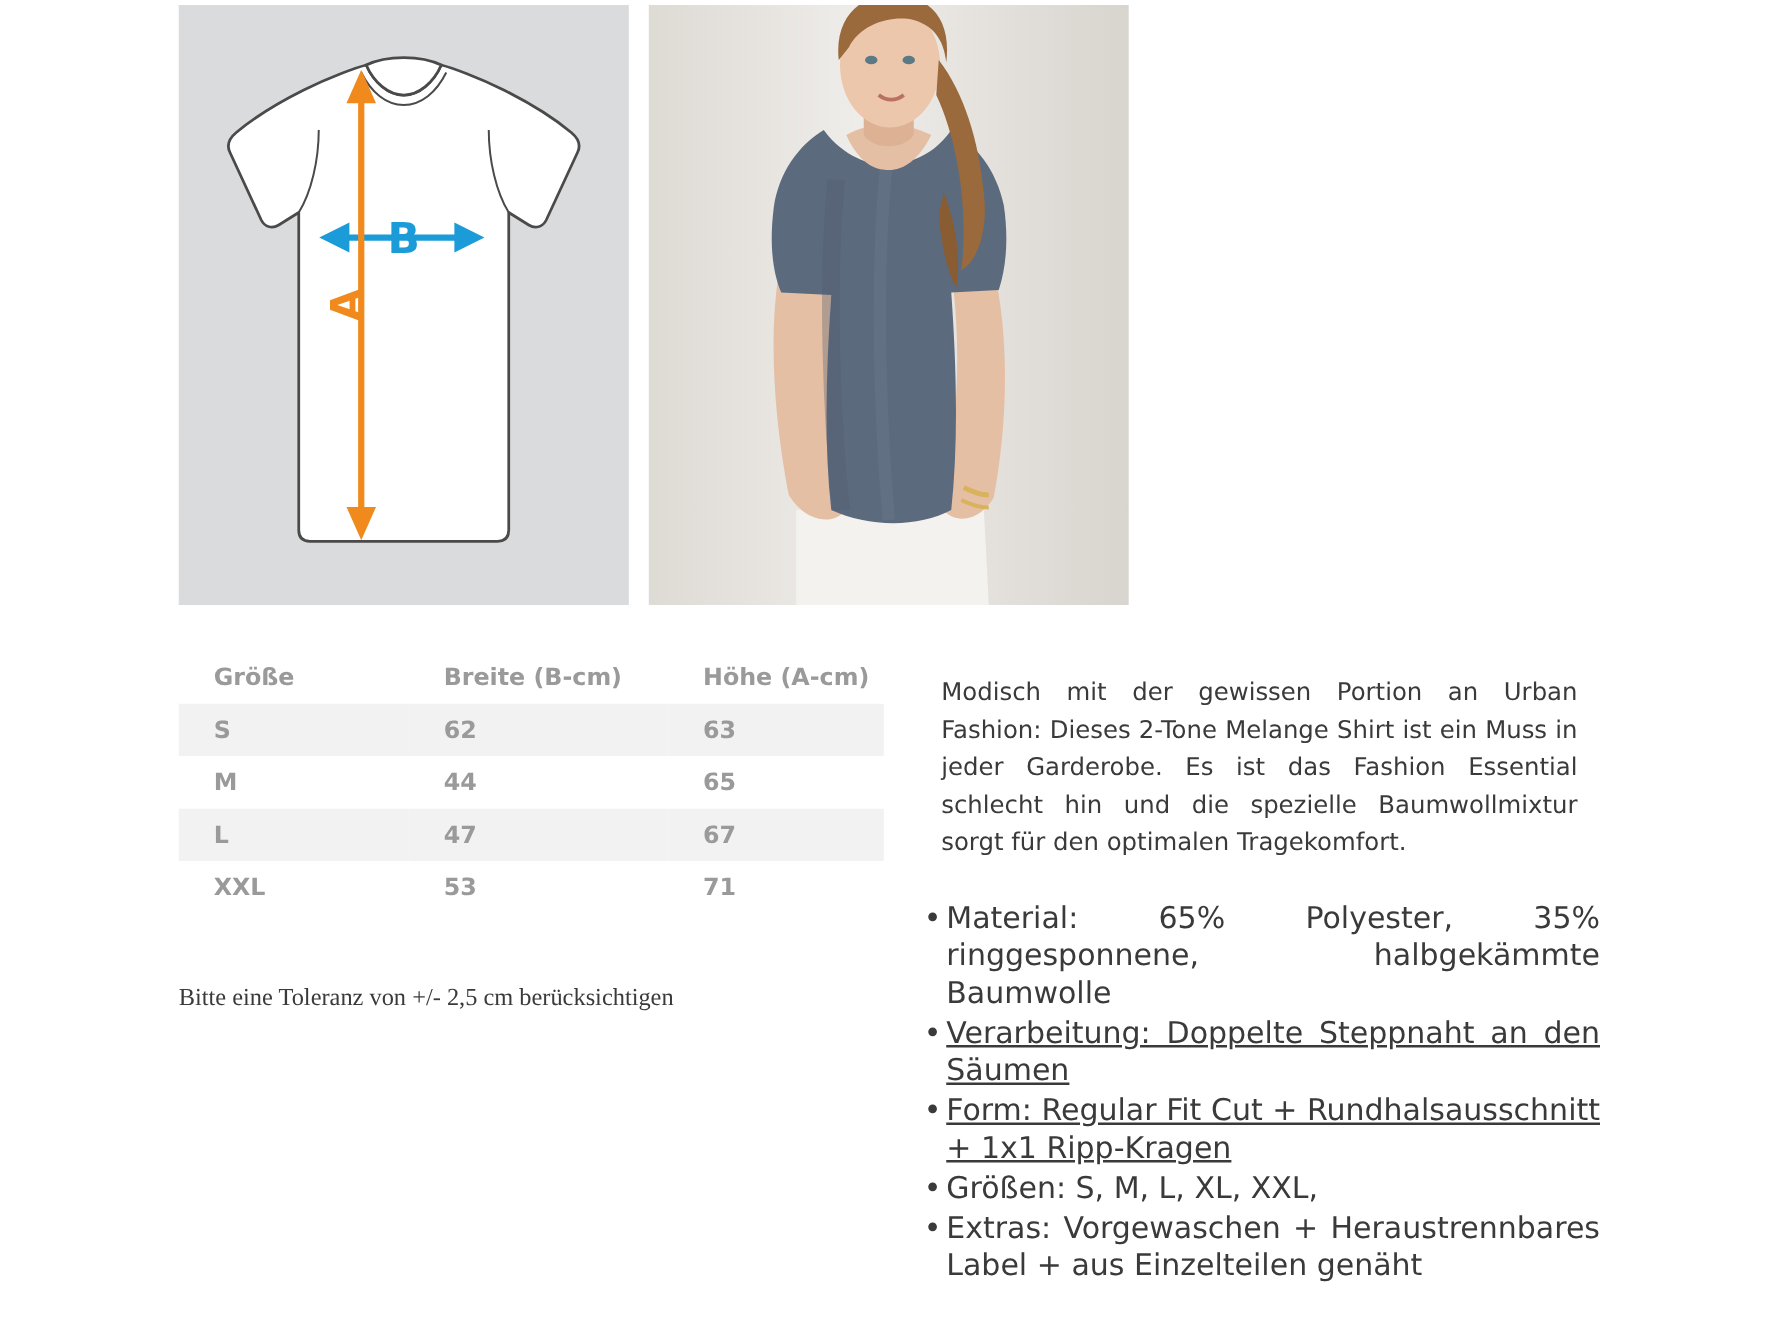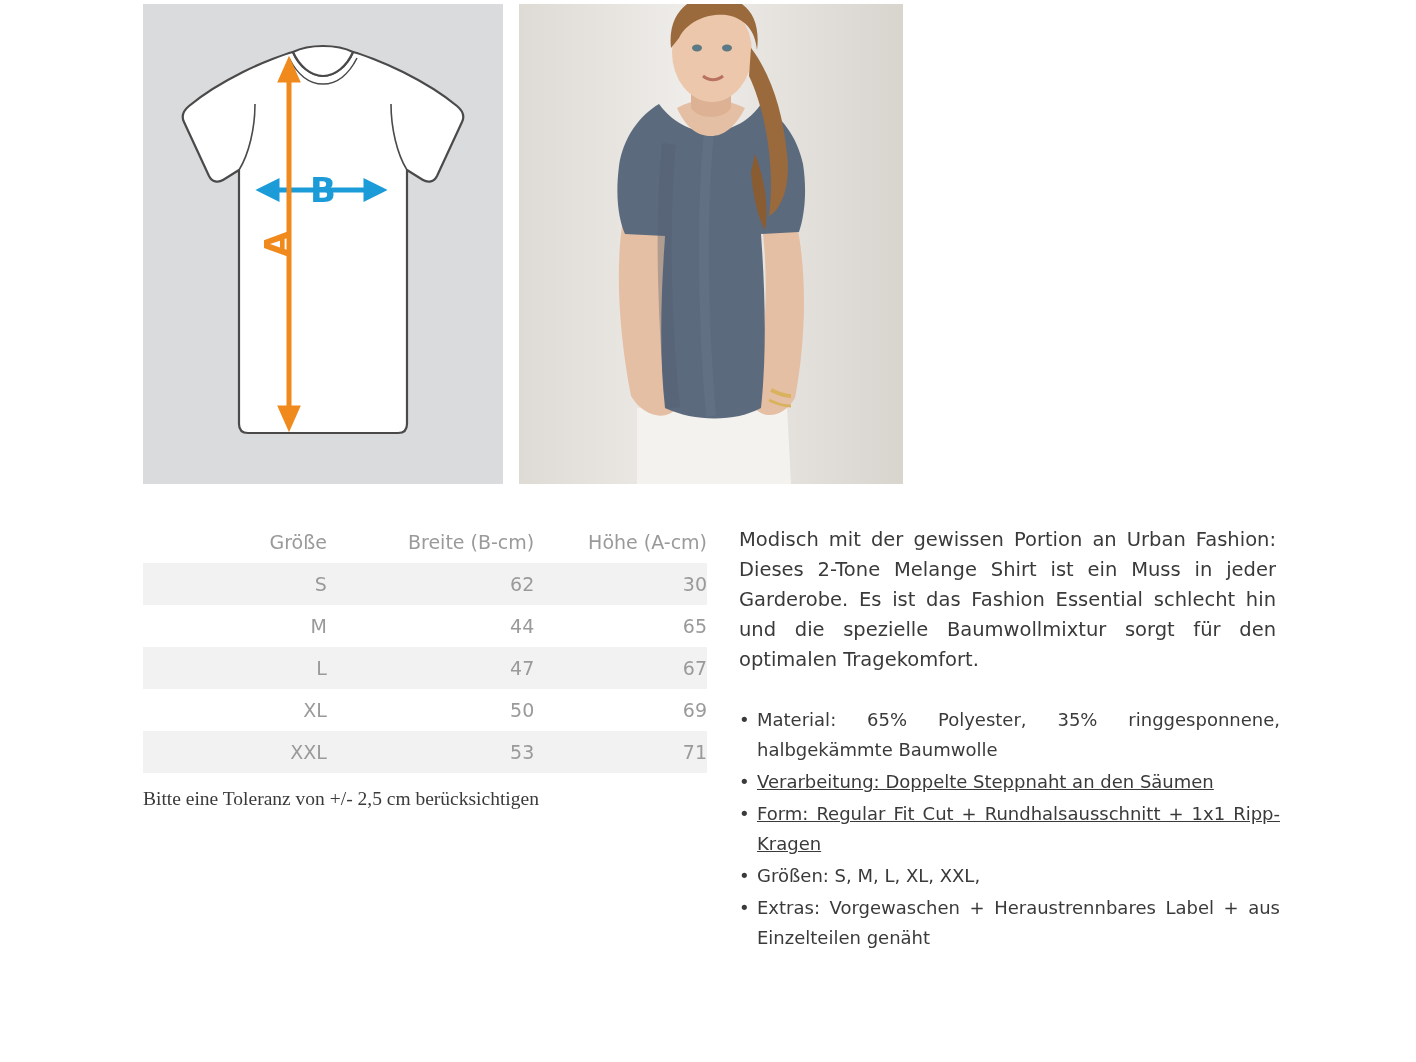--- a/index.html
+++ b/index.html
@@ -50,22 +50,22 @@
     position: absolute;
     left: 143px;
     top: 521px;
     width: 564px;
     border-collapse: collapse;
     font-size: 19px;
     color: #9a9a9a;
   }
   .size-table th,
   .size-table td {
-    text-align: right;
-    font-weight: normal;
+    text-align: left;
+    font-weight: bold;
     padding: 8px 0 8px 28px;
     height: 26px;
   }
   .size-table th:nth-child(1),
   .size-table td:nth-child(1) { width: 182px; }
   .size-table th:nth-child(2),
   .size-table td:nth-child(2) { width: 212px; }
   .size-table th:nth-child(3),
   .size-table td:nth-child(3) { width: 170px; }
 
@@ -88,27 +88,27 @@
     position: absolute;
     left: 735px;
     top: 521px;
     width: 545px;
   }
   .desc-paragraph {
     font-size: 19.5px;
     line-height: 30px;
     text-align: justify;
     color: #3a3a3a;
-    margin: 4px;
+    margin: 18px;
   }
   .feature-list {
     list-style: none;
     margin: 30px 0 0 0;
     padding: 0;
-    font-size: 18px;
+    font-size: 24px;
     line-height: 30px;
     color: #3a3a3a;
   }
   .feature-list li {
     position: relative;
     padding-left: 22px;
     margin-bottom: 2px;
     text-align: justify;
   }
   .feature-list li::before {
@@ -225,36 +225,31 @@
     <tr>
       <th>Größe</th>
       <th>Breite (B-cm)</th>
       <th>Höhe (A-cm)</th>
     </tr>
   </thead>
   <tbody>
     <tr>
       <td>S</td>
       <td>62</td>
-      <td>30</td>
+      <td>63</td>
     </tr>
     <tr>
       <td>M</td>
       <td>44</td>
       <td>65</td>
     </tr>
     <tr>
       <td>L</td>
       <td>47</td>
       <td>67</td>
-    </tr>
-    <tr>
-      <td>XL</td>
-      <td>50</td>
-      <td>69</td>
     </tr>
     <tr>
       <td>XXL</td>
       <td>53</td>
       <td>71</td>
     </tr>
   </tbody>
 </table>
 
 <div class="tolerance-note">Bitte eine Toleranz von +/- 2,5 cm berücksichtigen</div>

